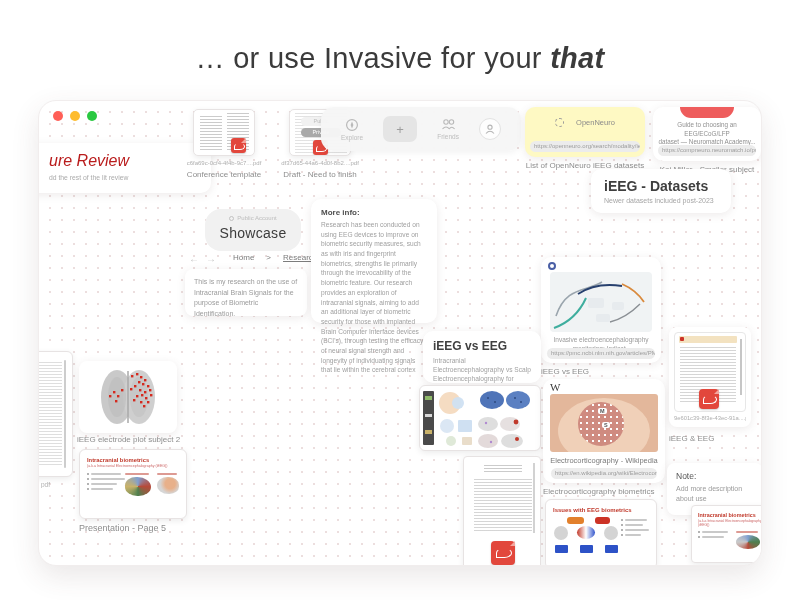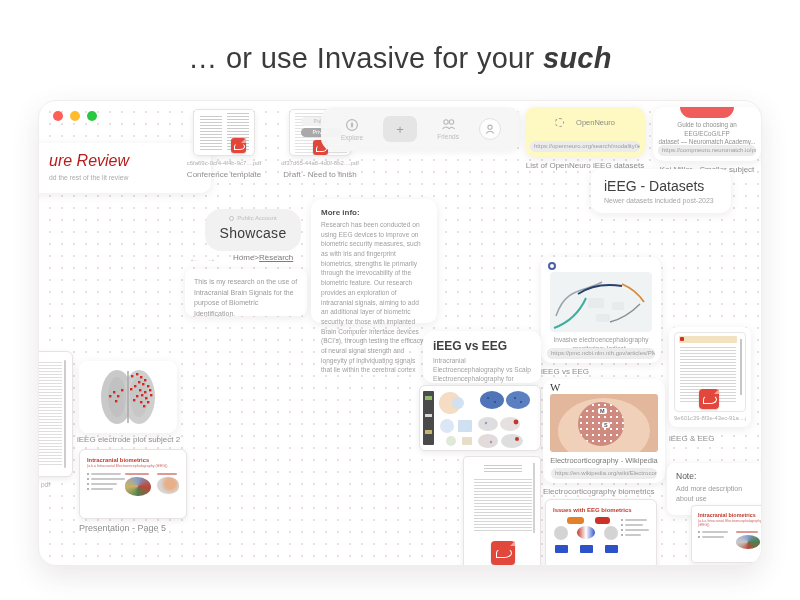--- a/index.html
+++ b/index.html
@@ -47,21 +47,21 @@
   .bdot { width:2px; height:2px; border-radius:50%; background:#9a9a9a; flex:none; }
   .bline { height:2px; background:#c9c9c9; border-radius:1px; }
   .redline { height:2px; background:#dd9a93; border-radius:1px; }
 </style>
 </head>
 <body>
 
 <div class="page">
 
   <div class="headline">
-    <span>… or use Invasive for your </span><span class="emph">such</span>
+    <span>… or use Invasive for your </span><span class="emph">that</span>
   </div>
 
   <div class="window">
     <div class="canvas"></div>
 
     <div class="lights">
       <div class="light" style="background:#ff5f57"></div>
       <div class="light" style="background:#febc2e"></div>
       <div class="light" style="background:#2ac840"></div>
     </div>
@@ -129,36 +129,36 @@
       <div style="position:absolute; left:27px; top:0; width:54px; height:11px; background:#ee5c5c; border-radius:0 0 27px 27px;"></div>
       <div style="position:absolute; left:3px; top:14px; width:102px; text-align:center; font-size:6.3px; color:#8f8f8f; line-height:1.35;">
         <div>Guide to choosing an EEG/ECoG/LFP</div>
         <div>dataset — Neuromatch Academy...</div>
       </div>
       <div class="linkpill" style="left:5px; right:5px; bottom:5px;">https://compneuro.neuromatch.io/projects..</div>
     </div>
     <div class="lbl" style="left:608px; top:64px; width:120px; text-align:center;">Kai Miller - Smaller subject datasets</div>
 
     <div class="card" style="left:552px; top:68px; width:140px; height:44px; padding:9px 13px;">
-      <div style="font-size:14px; color:#3f3f3f; font-weight:400;">iEEG - Datasets</div>
+      <div style="font-size:14px; color:#3f3f3f; font-weight:700;">iEEG - Datasets</div>
       <div style="font-size:7px; color:#a5a5a5; margin-top:3px;">Newer datasets included post-2023</div>
     </div>
 
     <div style="position:absolute; left:166px; top:108px; width:96px; height:42px; background:#f1f1f1; border-radius:16px;">
       <div style="display:flex; align-items:center; justify-content:center; gap:3px; margin-top:6px;">
         <div style="width:5px; height:5px; border:1px solid #c2c2c2; border-radius:50%;"></div>
         <div style="font-size:6px; color:#bdbdbd;">Public Account</div>
       </div>
       <div style="text-align:center; font-size:14px; color:#3c3c3c; margin-top:4px; letter-spacing:.3px;">Showcase</div>
     </div>
     <div style="position:absolute; left:150px; top:152px; font-size:10px; color:#c6c6c6; display:flex; gap:7px;">
       <span>←</span>
       <span>→</span>
     </div>
-    <div style="position:absolute; left:194px; top:152px; font-size:8px; color:#7c7c7c; display:flex; gap:0;">
+    <div style="position:absolute; left:194px; top:152px; font-size:8px; color:#7c7c7c; display:flex; gap:12px;">
       <span>Home</span>
       <span>&gt;</span>
       <span style="text-decoration:underline;">Research</span>
     </div>
 
     <div class="card" style="left:146px; top:168px; width:122px; height:47px; border-radius:8px; padding:8px 9px;">
       <div style="font-size:7px; color:#9b9b9b; line-height:1.5;">This is my research on the use of Intracranial Brain Signals for the purpose of Biometric Identification.</div>
     </div>
 
     <div class="card" style="left:272px; top:98px; width:126px; height:124px; padding:9px 10px;">

